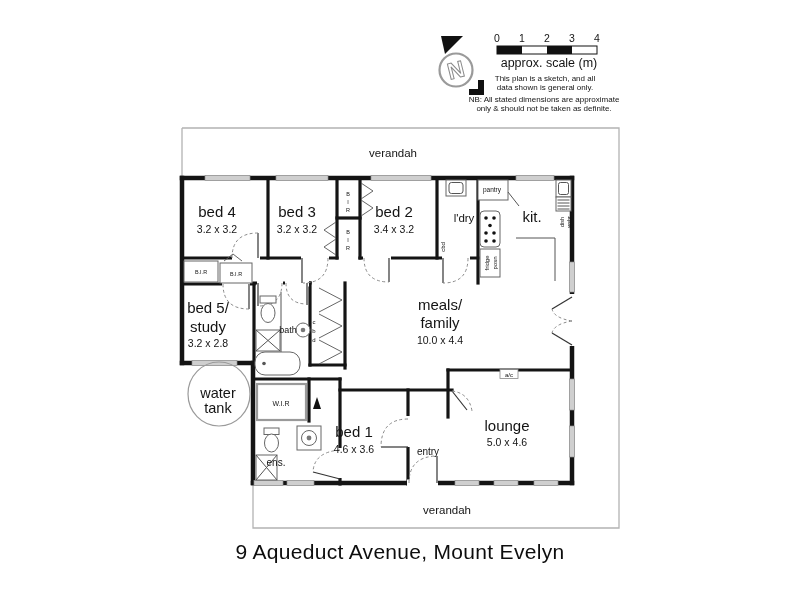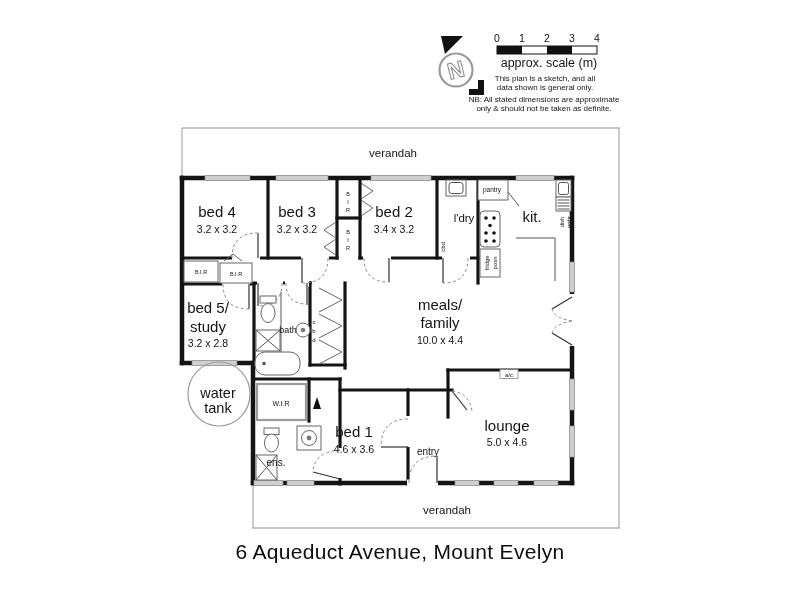--- a/index.html
+++ b/index.html
@@ -309,14 +309,14 @@
     <text x="354" y="437" class="rname">bed 1</text>
     <text x="354" y="453" class="rdim">4.6 x 3.6</text>
 
     <text x="428" y="455" class="lbl10">entry</text>
 
     <text x="507" y="431" class="rname">lounge</text>
     <text x="507" y="446" class="rdim">5.0 x 4.6</text>
   </g>
 </svg>
 
-<div id="address">6 Aqueduct Avenue, Mount Evelyn</div>
+<div id="address">9 Aqueduct Avenue, Mount Evelyn</div>
 </div>
 
 </body></html>

